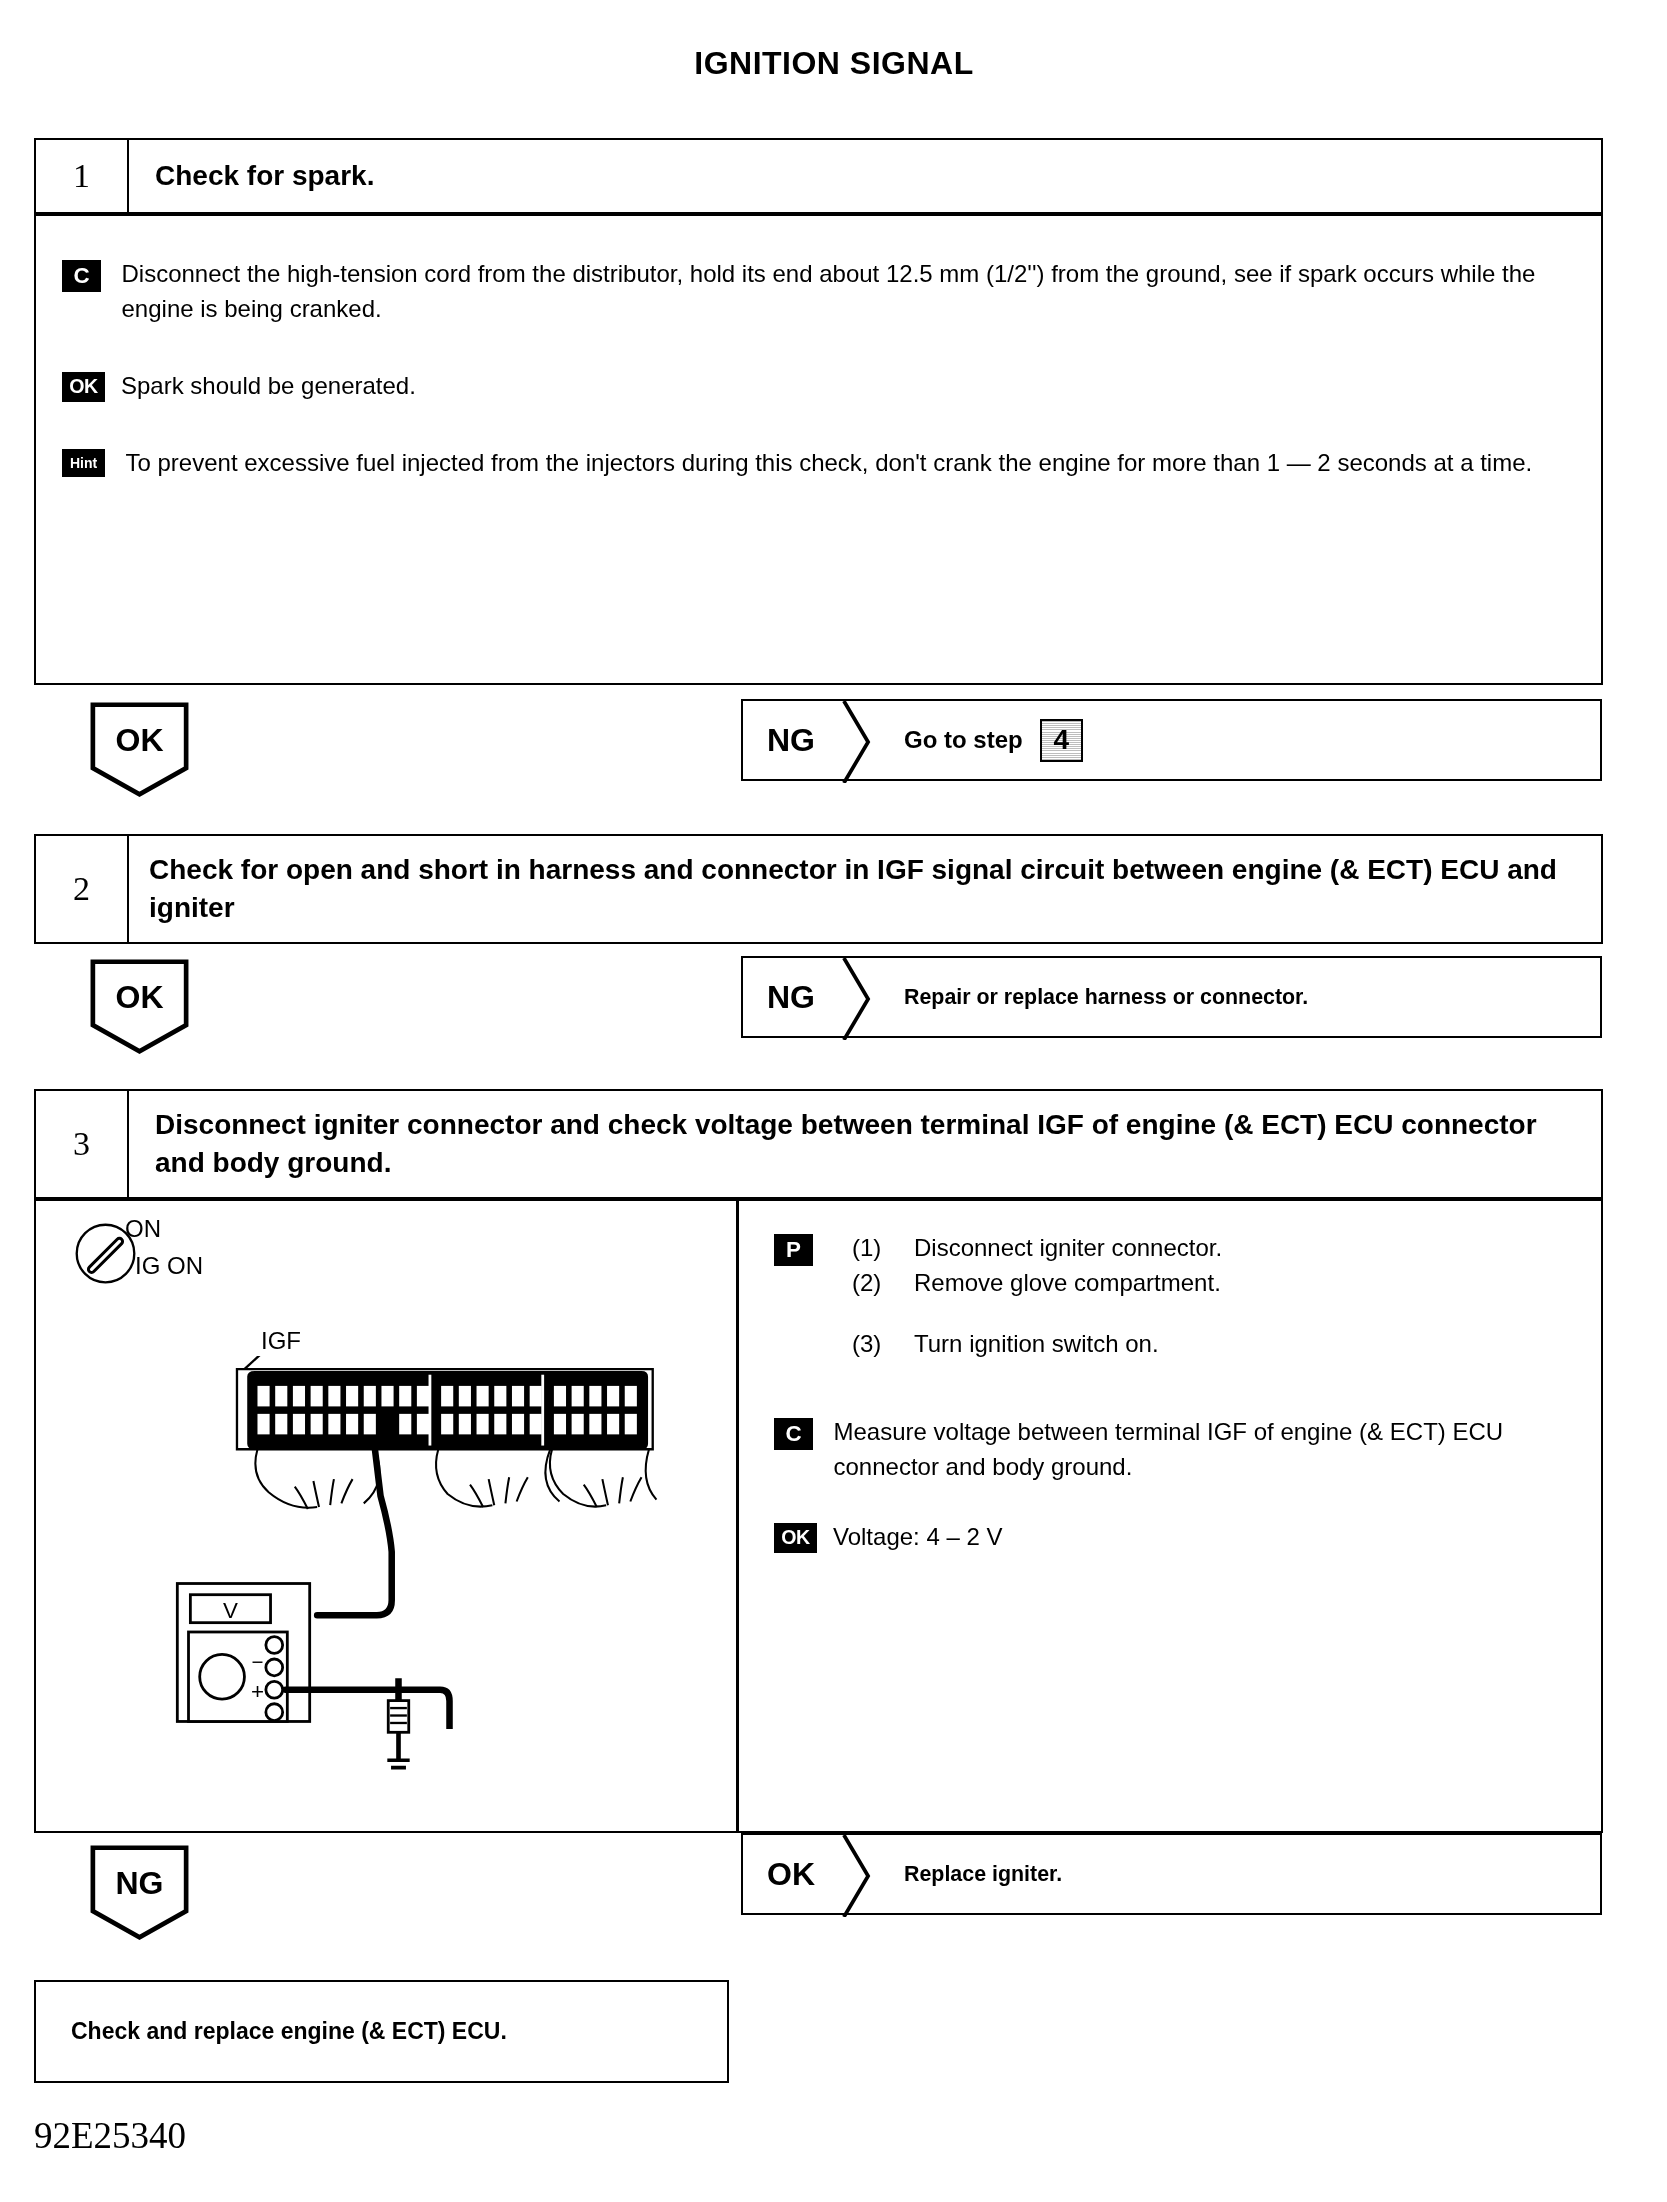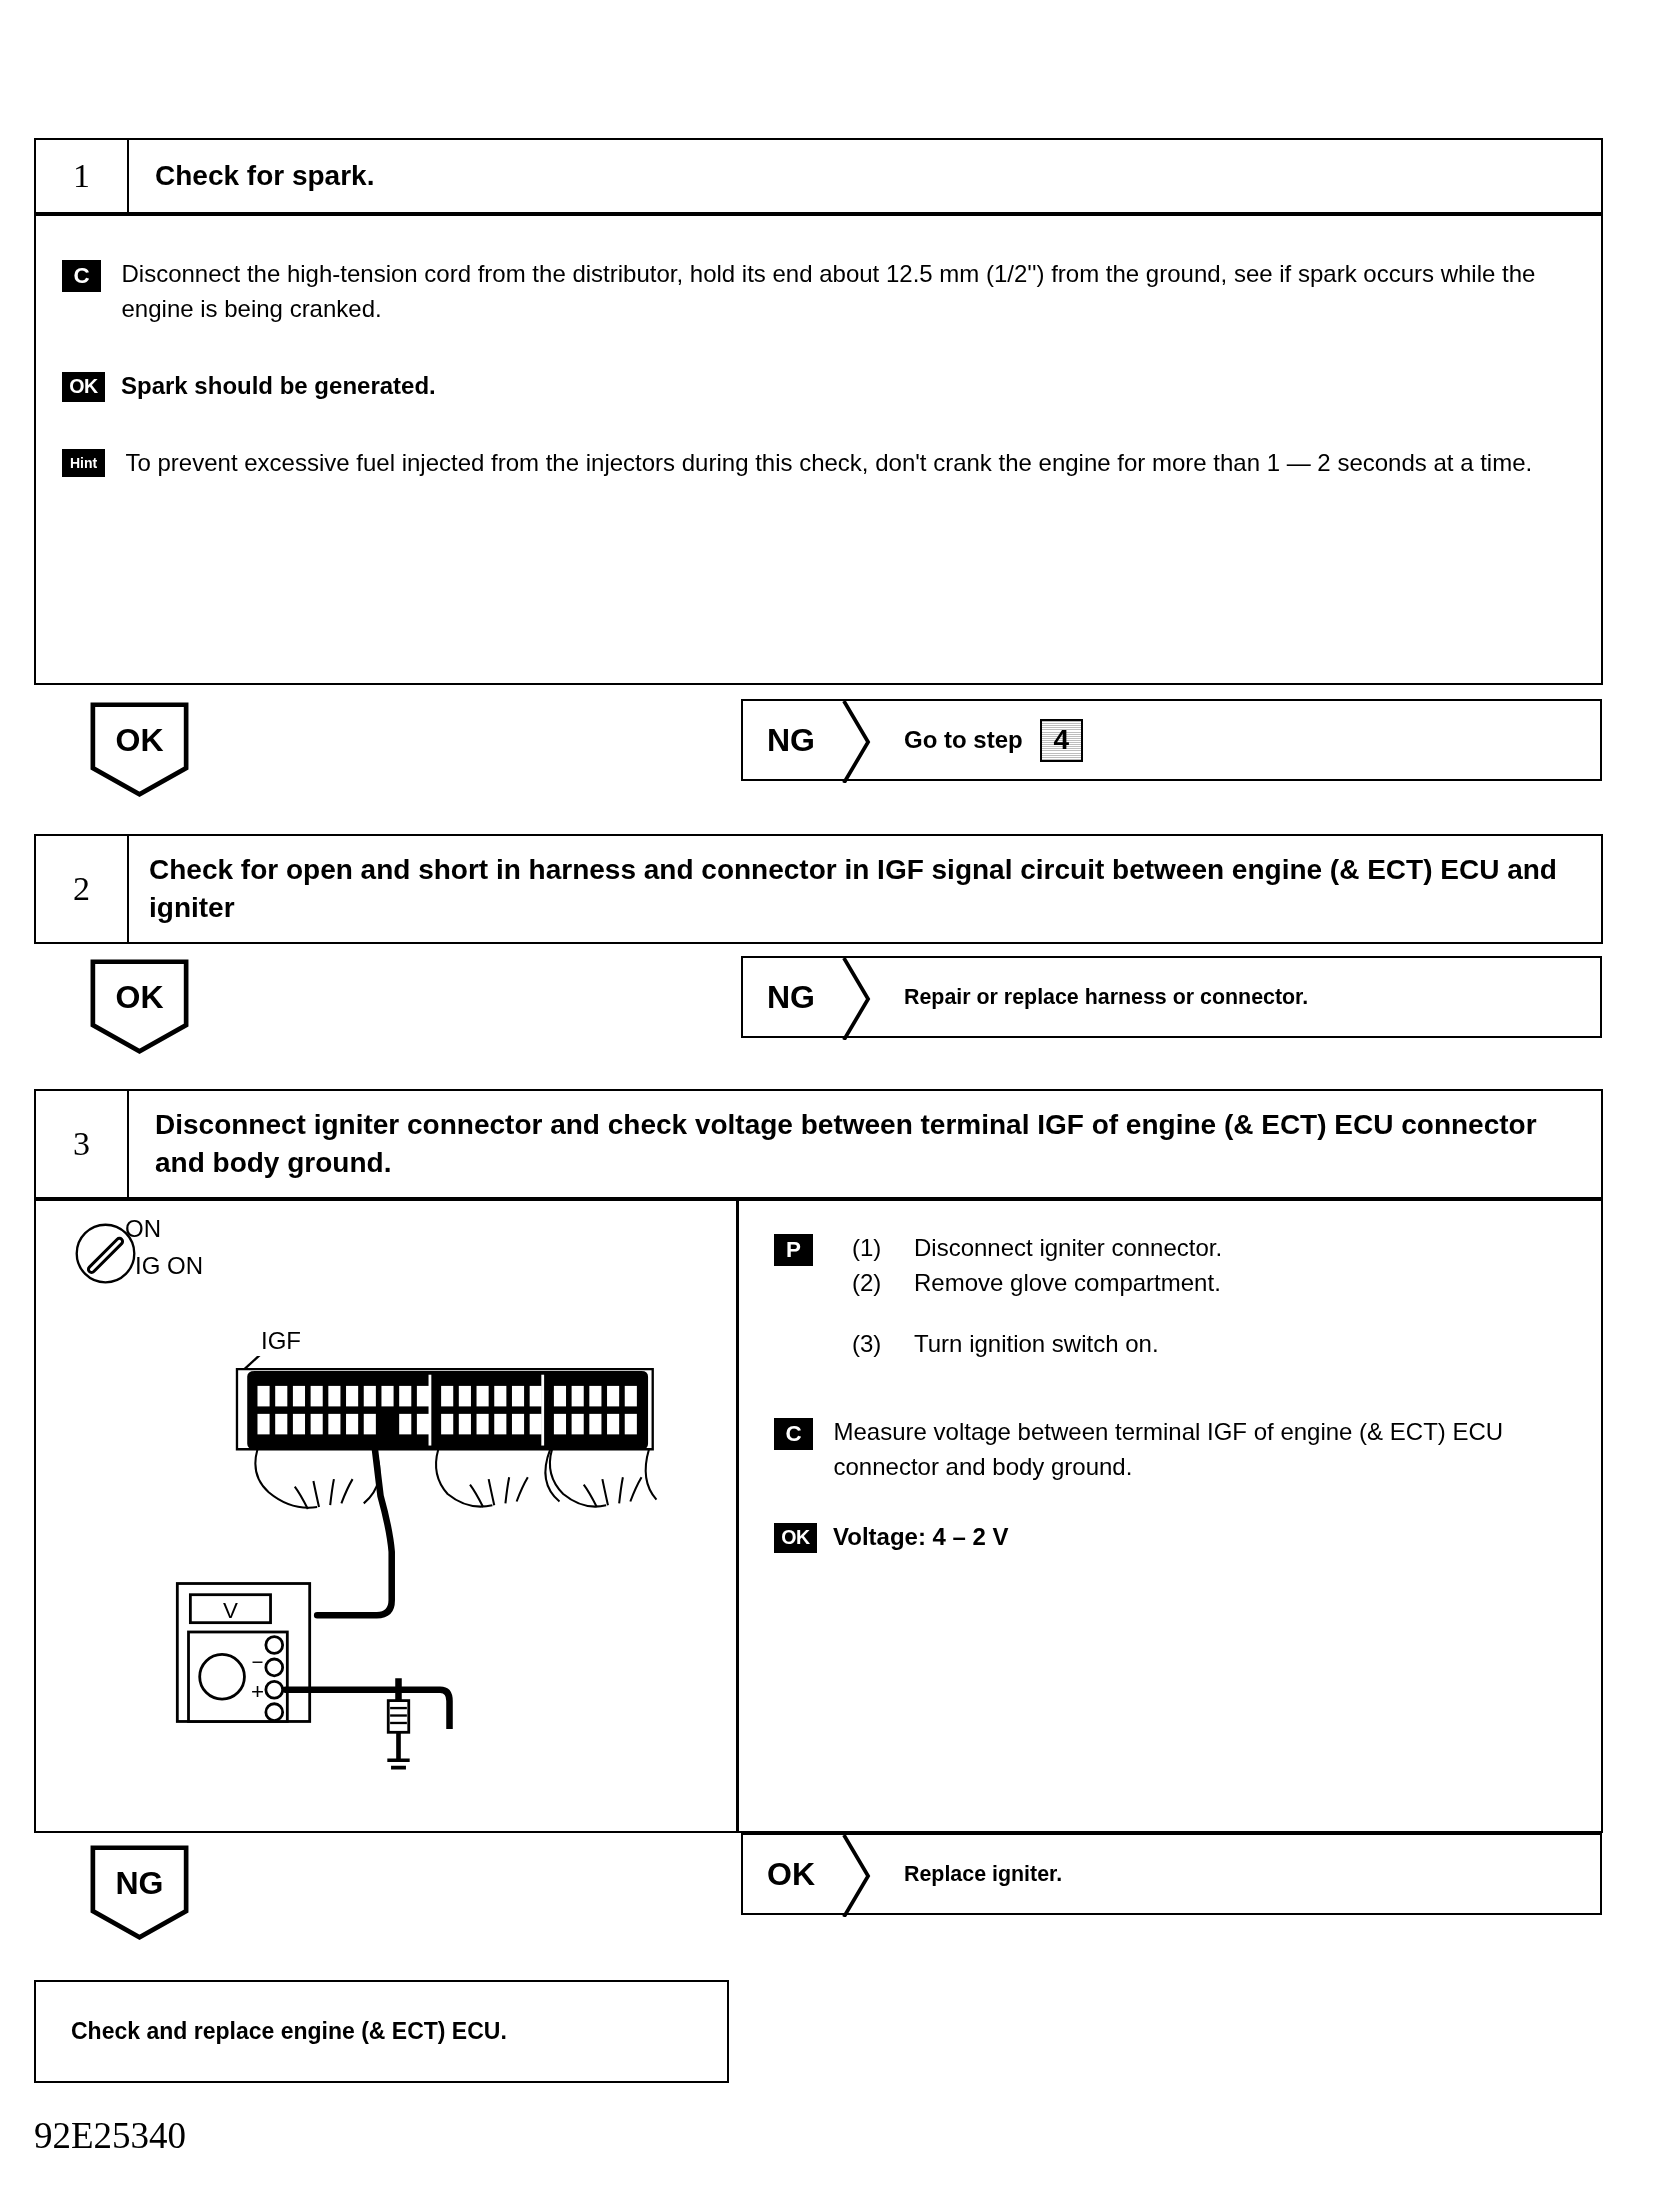--- a/index.html
+++ b/index.html
@@ -93,21 +93,21 @@
     position: absolute;
     display: flex;
     align-items: flex-start;
   }
   .irow .tag { margin-top: 2.8px; }
   .itext {
     margin-left: 20.5px;
     font-size: 24px;
     line-height: 1.45;
   }
-  .itext.bold { font-weight: bold; margin-left: 16px; }
+  .itext.bold { font-weight: normal; margin-left: 16px; }
 
   
   .result-box {
     position: absolute;
     border: 2.8px solid #000;
     box-sizing: border-box;
     background: #fff;
     display: flex;
     align-items: center;
   }
@@ -193,20 +193,21 @@
     top: 2114px;
     font-family: "Liberation Serif", serif;
     font-size: 37px;
   }
 </style>
 </head>
 <body>
 
 <div class="page">
 
+  <div class="page-title">IGNITION SIGNAL</div>
 
   <div class="box" style="left:34px; top:138px; width:1569px; height:76px;">
     <div class="step-header">
       <div class="step-num">1</div>
       <div class="step-title">Check for spark.</div>
     </div>
   </div>
 
   <div class="box" style="left:34px; top:214px; width:1569px; height:471px;"></div>
 

